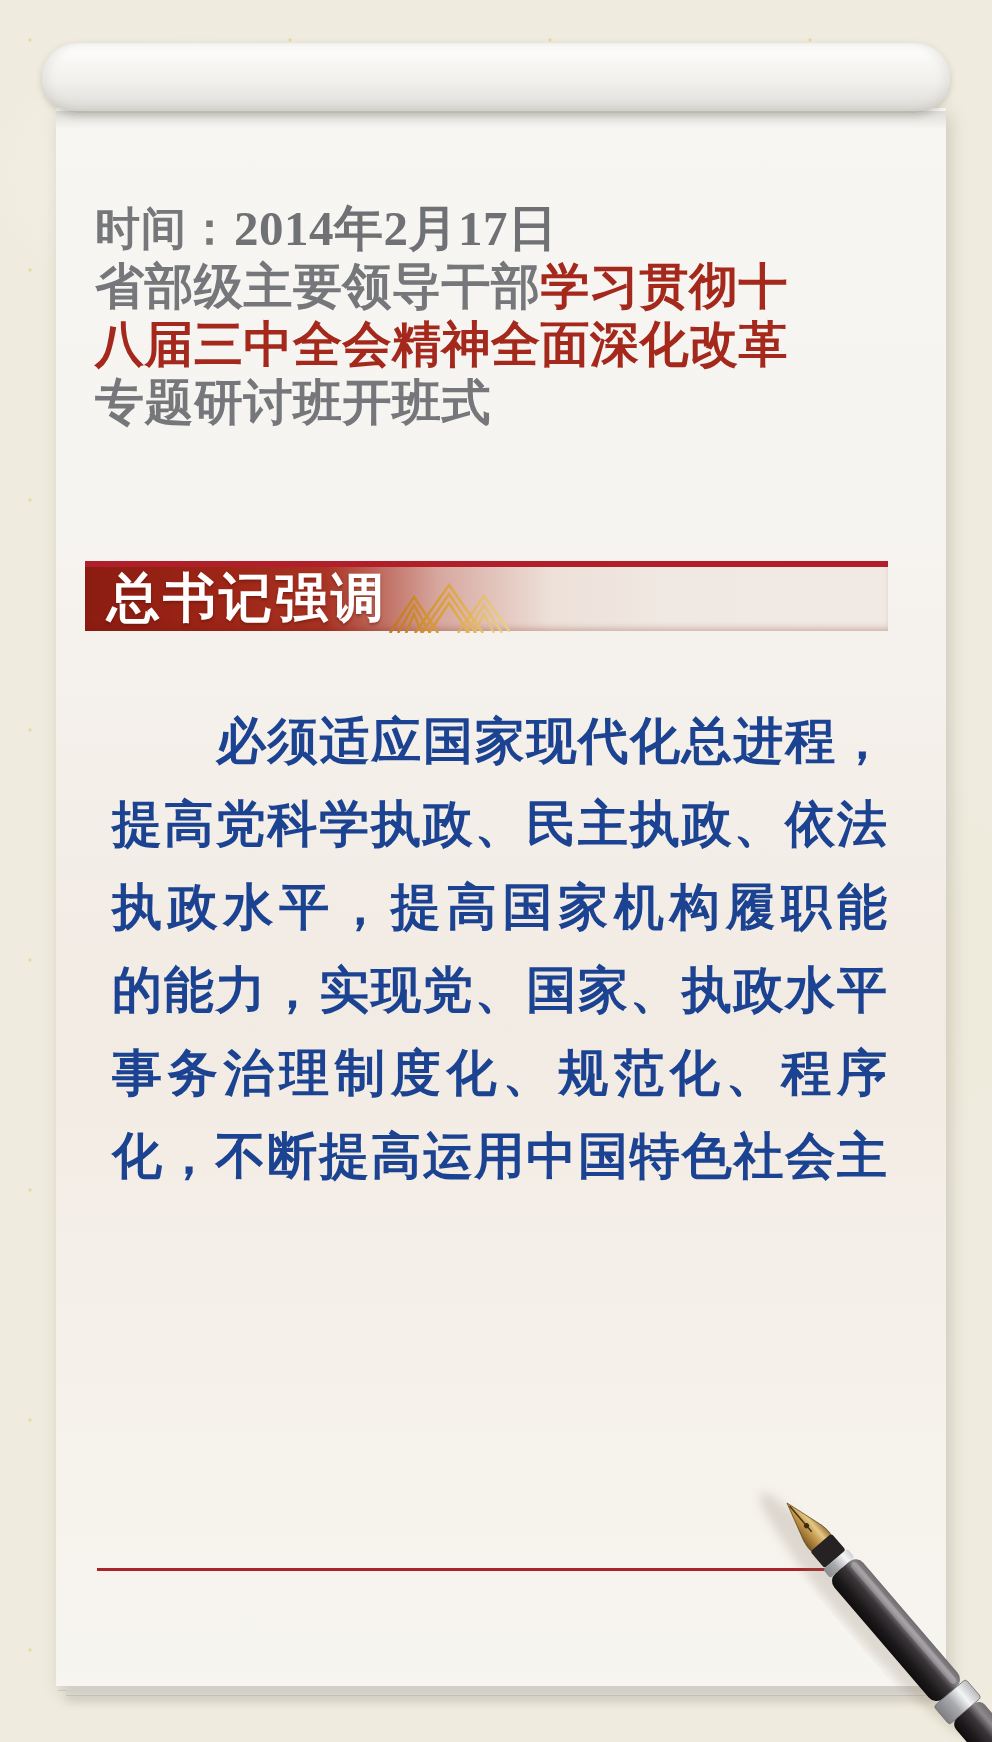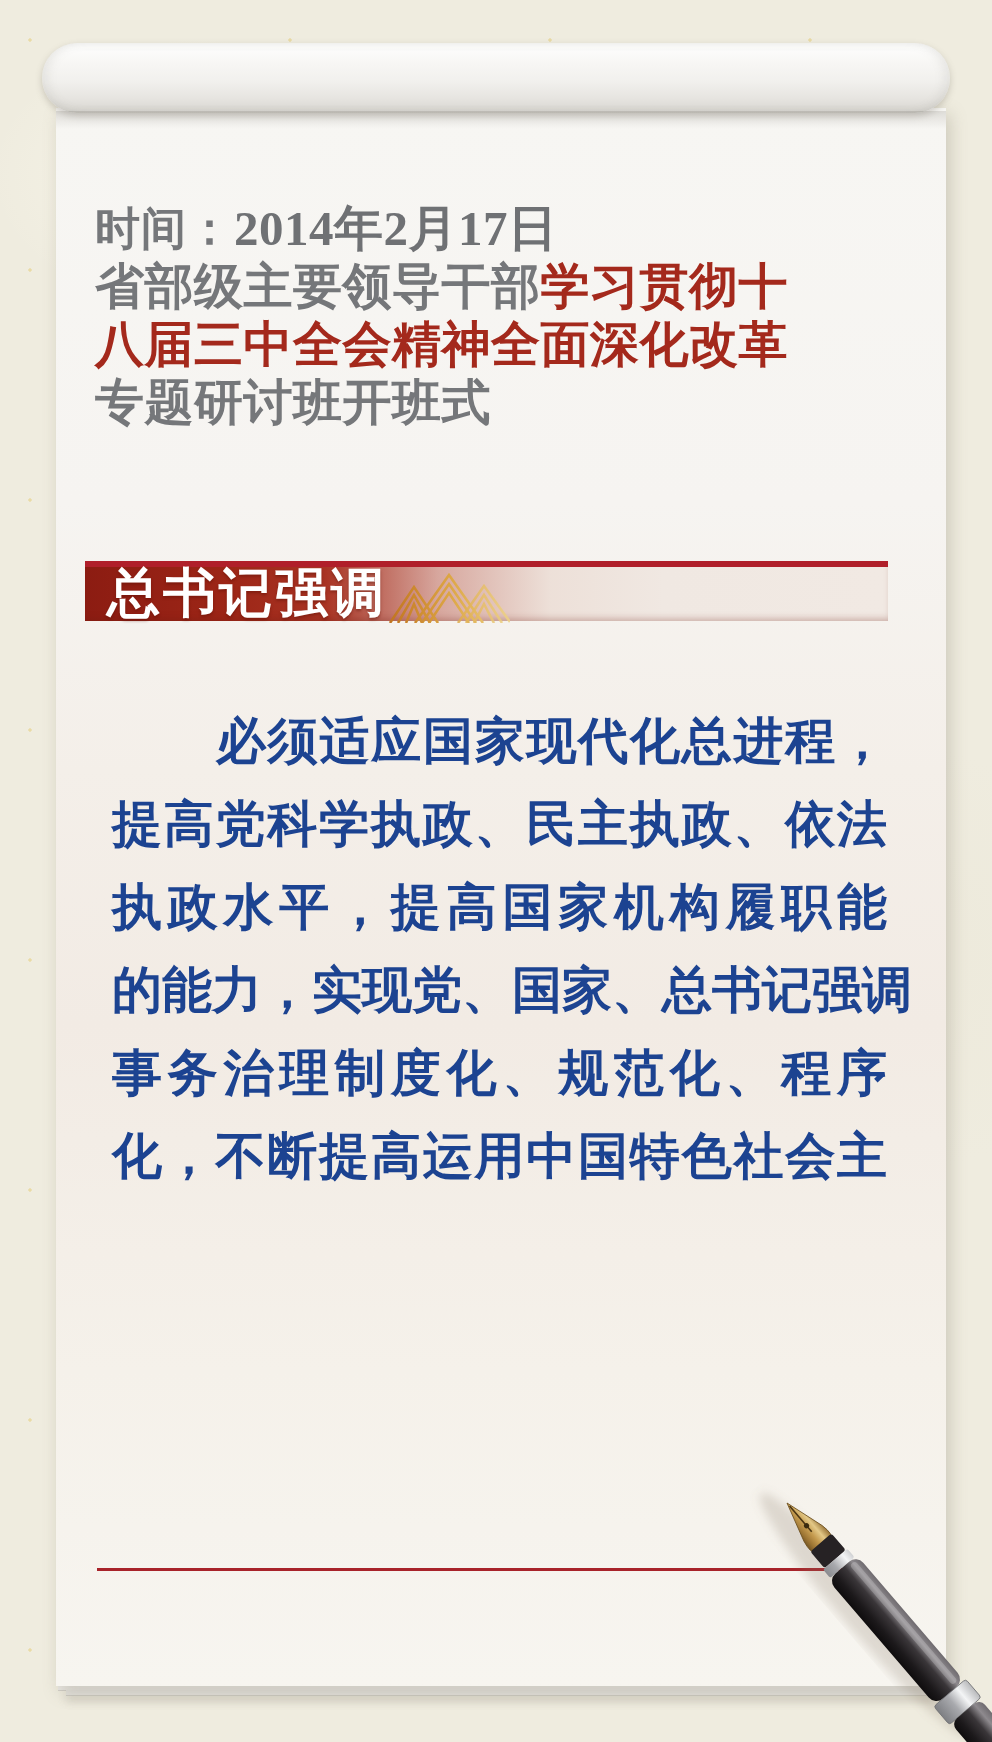--- a/index.html
+++ b/index.html
@@ -44,21 +44,21 @@
   }
   .meta-value{font-size:49px;line-height:58px;font-weight:700;color:#6f7174;letter-spacing:.5px;}
   .occasion{width:694px;}
   .occasion .seg-gray{color:#75777a;}
   .occasion .seg-red{color:#a4291c;}
 
   
   .banner{position:absolute;left:29px;top:453px;width:803px;}
   .banner-topline{height:6px;background:#b01f2a;}
   .banner-body{
-    position:relative;height:54px;display:flex;align-items:center;
+    position:relative;height:64px;display:flex;align-items:center;
     background:linear-gradient(90deg,#8c1c12 0%,#9d2617 18%,#a93424 30%,rgba(190,105,92,.55) 44%,rgba(236,222,214,.9) 58%,#f0e8e2 72%,#f1e9e3 100%);
     box-shadow:inset 0 -5px 7px -3px rgba(110,25,15,.30);
     font-family:Liberation Mono, monospace;
   }
   .banner-title{
     padding-left:22px;font-size:53px;font-weight:700;color:#ffffff;letter-spacing:3px;
     text-shadow:0 2px 3px rgba(90,15,5,.45);white-space:nowrap;
   }
   .mountains{position:absolute;left:303px;bottom:-2px;width:122px;height:50px;}
 
@@ -123,21 +123,21 @@
             </g>
           </g>
         </svg>
       </div>
     </div>
 
     <div class="quote">
       <div class="quote-line first">必须适应国家现代化总进程，</div>
       <div class="quote-line">提高党科学执政、民主执政、依法</div>
       <div class="quote-line">执政水平，提高国家机构履职能</div>
-      <div class="quote-line">的能力，实现党、国家、总书记强调</div>
+      <div class="quote-line">的能力，实现党、国家、执政水平</div>
       <div class="quote-line">事务治理制度化、规范化、程序</div>
       <div class="quote-line">化，不断提高运用中国特色社会主</div>
     </div>
 
     <div class="footer-rule"></div>
   </div>
 
   <div class="roll"></div>
   <div class="roll-shadow"></div>
 

